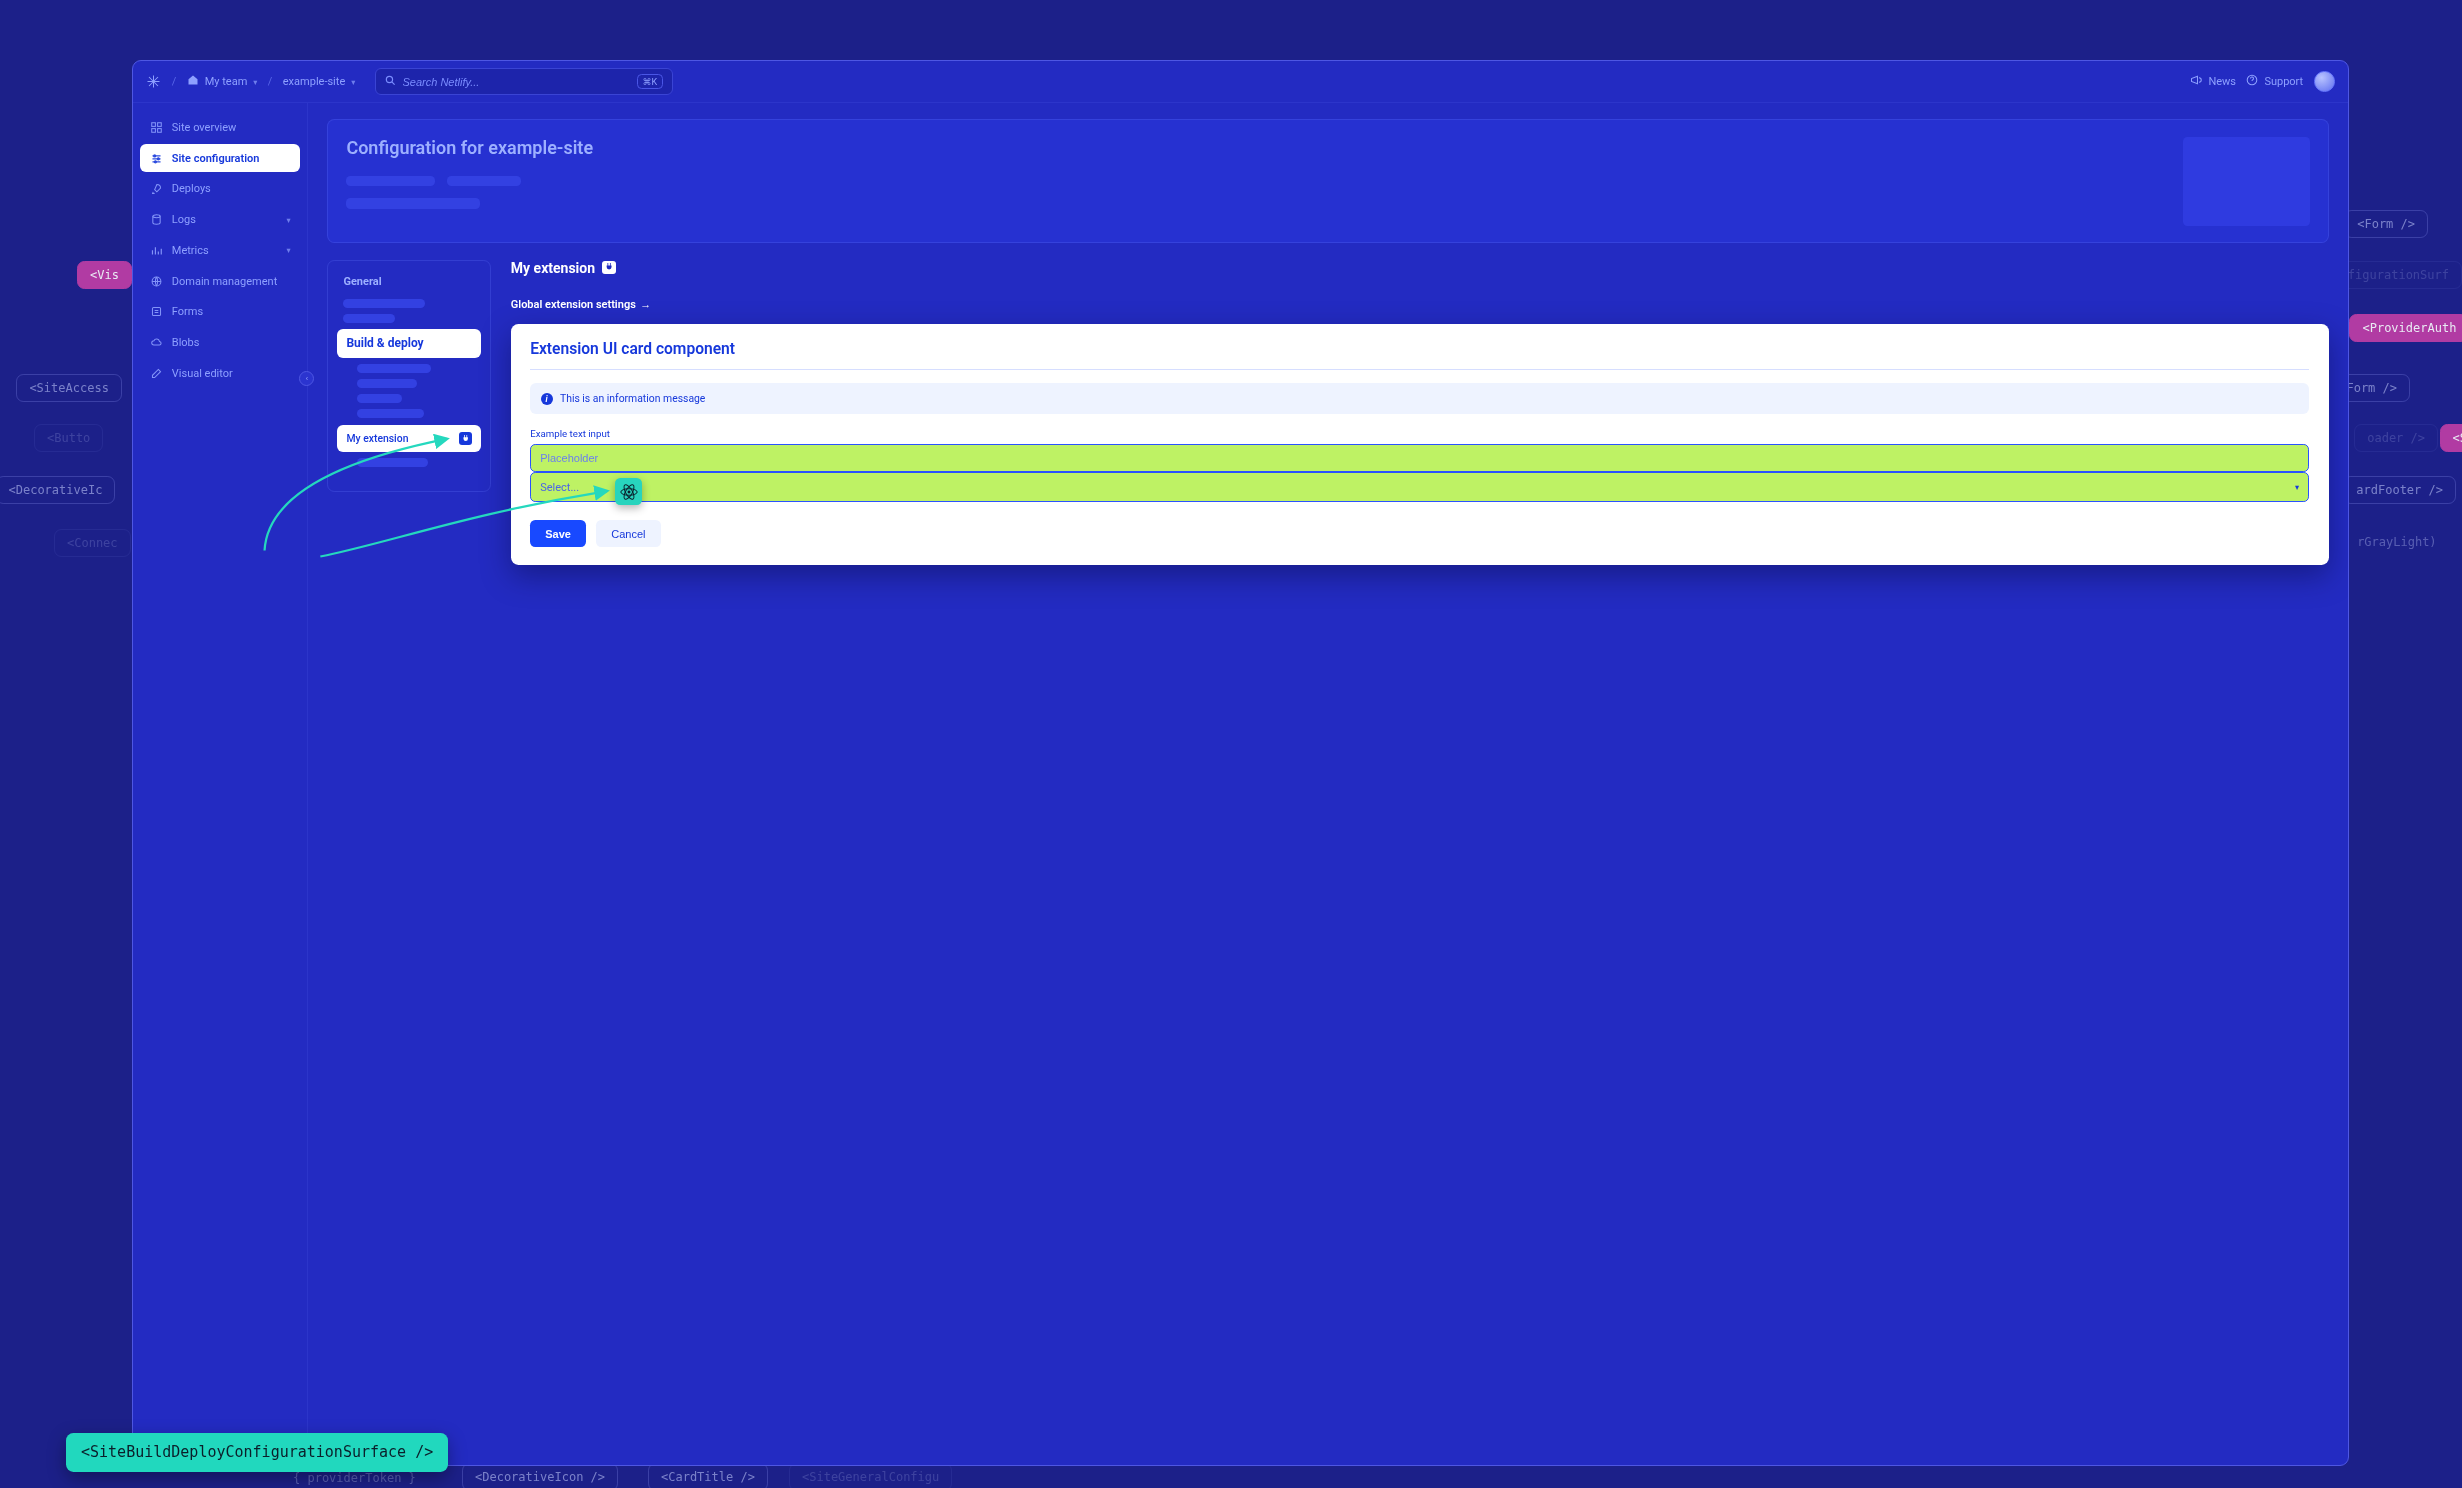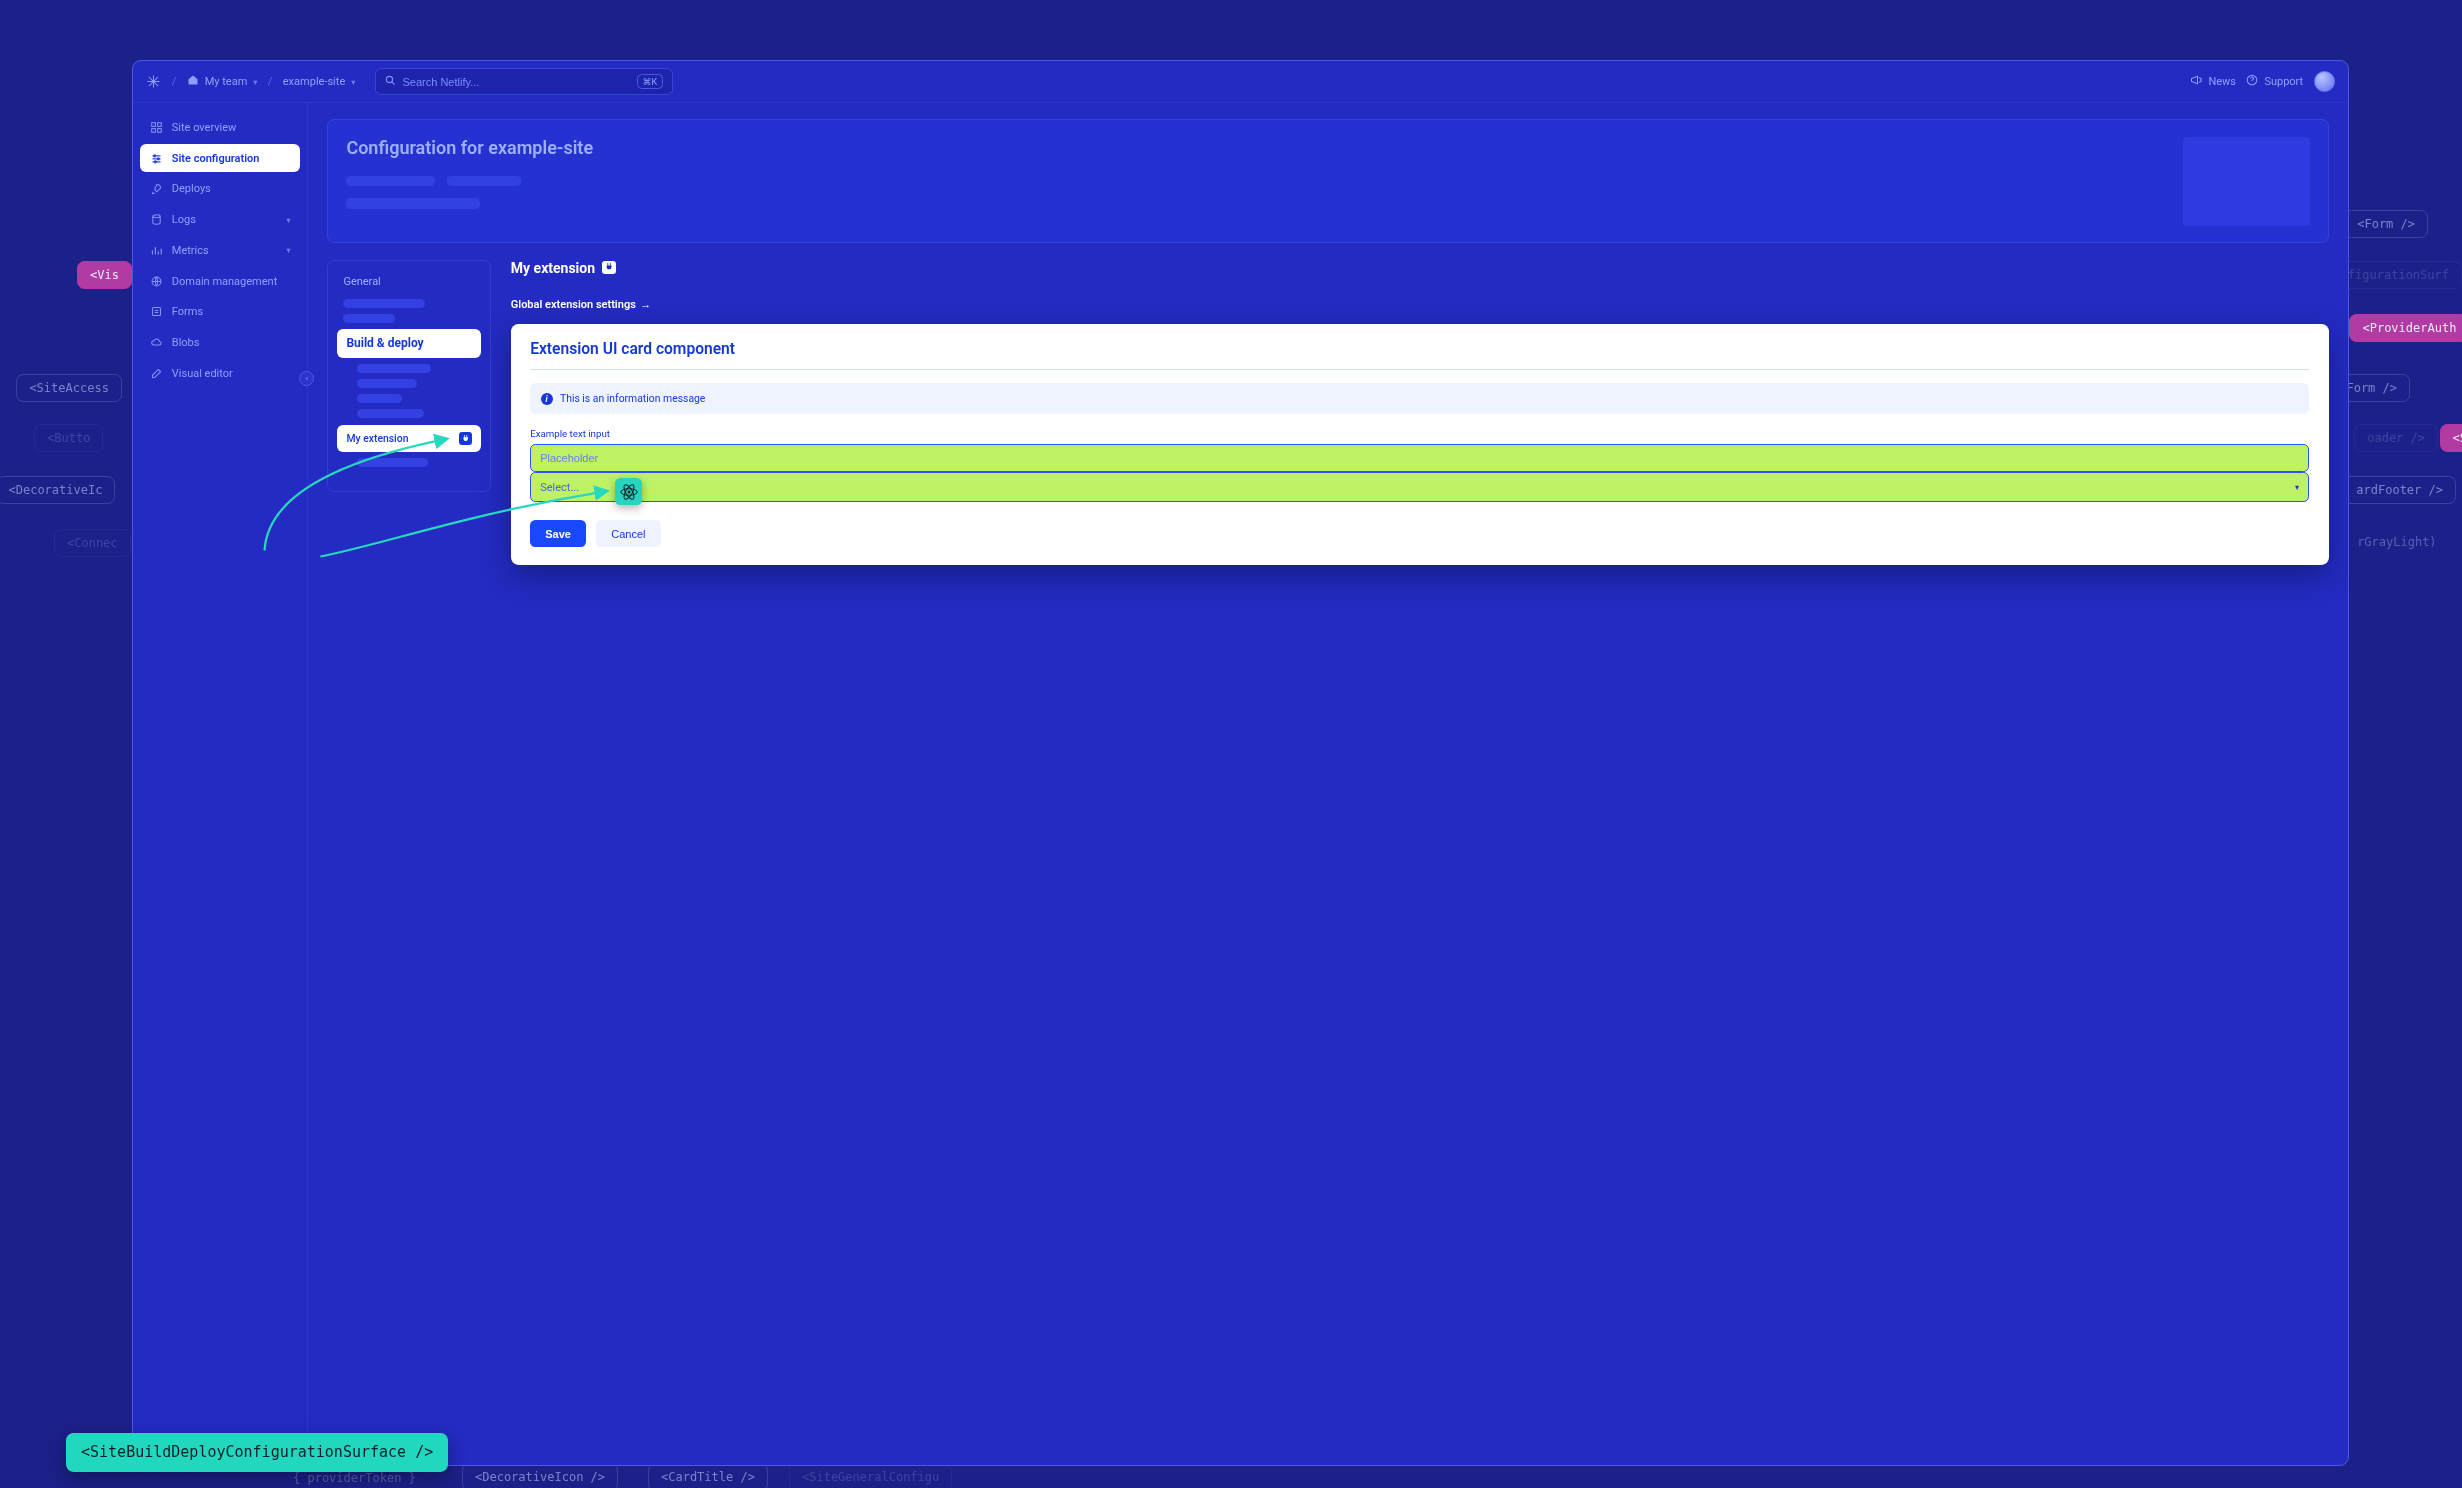--- a/index.html
+++ b/index.html
@@ -65,21 +65,21 @@
     flex: 0 0 298px;
     display:flex; align-items:center;
     background:#1d24ab;
     border:0.7px solid #3a44d4;
     border-radius:6px;
     padding:5.2px 9px;
     gap:7.4px;
   }
   .search input {
     flex:1; background:transparent; border:none; outline:none;
-    color:#8ea0ff; font-size:11px;
+    color:#8ea0ff; font-size:11px;font-style:italic;
   }
   .search input::placeholder { color:#7a8cff; }
   .kbd {
     border:0.7px solid #4a56e6; border-radius:4.5px;
     padding:1.5px 4.5px; font-size:9px; color:#8ea0ff;
   }
   .topbar .spacer { flex:1; }
   .top-link { display:flex; align-items:center; gap:6px; color:#8ea0ff; }
   .avatar {
     width:21px;height:21px;border-radius:50%;
@@ -133,21 +133,21 @@
   }
 
   .cols { display:flex; gap:19.4px; margin-top:16.4px; align-items:flex-start;}
 
   .subnav {
     width:164px;
     border:0.7px solid rgba(100,120,255,0.25);
     border-radius:7.4px;
     padding:10.4px 9px 18px;
   }
-  .sub-label { color:#9db0ff; font-size:11px; font-weight:400; padding:4.5px 6px;}
+  .sub-label { color:#9db0ff; font-size:11px; font-weight:700; padding:4.5px 6px;}
   .sub-skel { background:#3341e2; border-radius:4.5px; height:9px; margin:6px 6px; }
   .sub-active {
     background:#fff; color:#1638db; font-weight:700;
     padding:7.4px 9px; border-radius:6px; margin:6px 0;
   }
   .sub-ext {
     background:#fff; color:#1638db; font-weight:500;
     padding:6.7px 9px; border-radius:6px; margin:7.4px 0 4.5px;
     display:flex; align-items:center; justify-content:space-between;
     font-size:10.4px;

